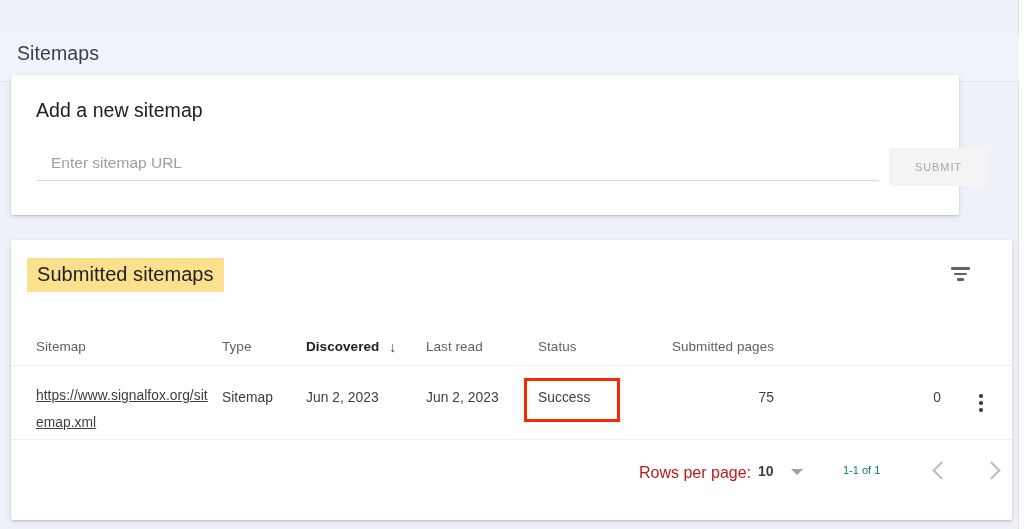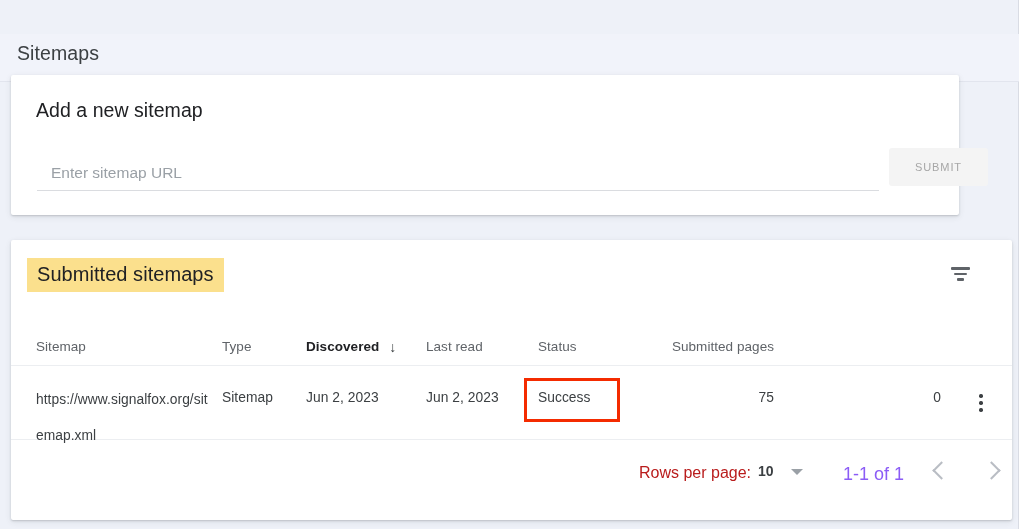--- a/index.html
+++ b/index.html
@@ -85,21 +85,21 @@
     position: absolute;
     left: 25px;
     top: 24px;
     font-size: 19.5px;
     color: #202124;
     letter-spacing: 0.05px;
   }
   .url-field {
     position: absolute;
     left: 26px;
-    top: 89px;
+    top: 79px;
     width: 842px;
   }
   .url-input {
     width: 100%;
     border: none;
     outline: none;
     background: transparent;
     font-family: "Liberation Sans", sans-serif;
     font-size: 15.5px;
     color: #202124;
@@ -211,24 +211,25 @@
   .sort-arrow {
     display: inline-block;
     margin-left: 10px;
     font-weight: normal;
     font-size: 14px;
     color: #3c4043;
     vertical-align: -1px;
   }
 
   .sitemap-url {
-    line-height: 36px;
+    line-height: 27px;
     width: 175px;
     word-break: break-all;
     top: 16px !important;
+    text-decoration: underline;
   }
 
   .status-success {
     color: #1e8e3e;
   }
 
   .redbox {
     position: absolute;
     left: 513px;
     top: 12px;
@@ -291,22 +292,22 @@
     width: 0; height: 0;
     border-left: 6px solid transparent;
     border-right: 6px solid transparent;
     border-top: 6px solid #9aa0a6;
     cursor: pointer;
   }
   .pg-range {
     position: absolute;
     left: 832px;
     top: 24px;
-    font-size: 18px;
-    color: #8b5cf6;
+    font-size: 11px;
+    color: #0f766e;
   }
   .pg-prev, .pg-next {
     position: absolute;
     top: 16px;
     width: 30px;
     height: 30px;
     cursor: pointer;
   }
   .pg-prev { left: 915px; }
   .pg-next { left: 965px; }

